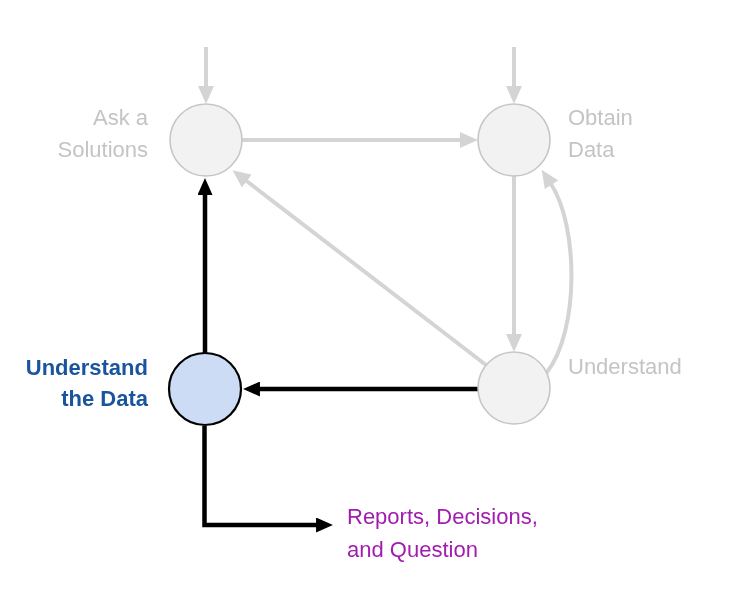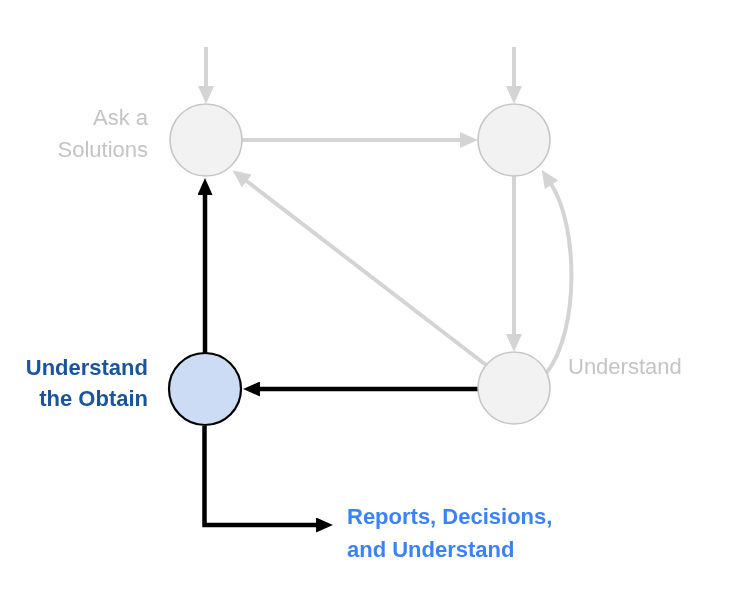--- a/index.html
+++ b/index.html
@@ -22,21 +22,21 @@
   }
   .label {
     position: absolute;
     font-size: 22px;
     line-height: 32px;
     white-space: nowrap;
   }
   .label-right { text-align: right; }
   .label-inactive { color: #c4c4c4; font-weight: 400; }
   .label-active  { color: #1a549c; font-weight: 700; }
-  .label-output  { color: #3b82f6; font-weight: 700; }
+  .label-output  { color: #a21caf; font-weight: 400; }
 
   .edge-inactive { stroke: #d4d4d4; stroke-width: 4; fill: none; }
   .edge-active   { stroke: #000000; stroke-width: 4.5; fill: none; }
   .node-inactive { stroke: #c6c6c6; stroke-width: 1.6; }
   .node-active   { stroke: #000000; stroke-width: 2.2; }
 </style>
 </head>
 <body>
 
 <div class="stage">
@@ -66,28 +66,32 @@
     <circle cx="514" cy="140" r="36" class="node-inactive" fill="#f2f2f2"></circle>
     <circle cx="514" cy="388" r="36" class="node-inactive" fill="#f2f2f2"></circle>
     <circle cx="205" cy="389" r="36" class="node-active" fill="#ccdcf5"></circle>
   </svg>
 
   <div class="label label-right label-inactive" style="left:0; width:148px; top:102px;">
     <div>Ask a</div>
     <div>Solutions</div>
   </div>
 
+  <div class="label label-inactive" style="left:568px; top:102px;">
+    <div>Obtain</div>
+    <div>Data</div>
+  </div>
 
   <div class="label label-inactive" style="left:568px; top:351px;">
     <div>Understand</div>
   </div>
 
   <div class="label label-right label-active" style="left:0; width:148px; top:352px; line-height:31px;">
     <div>Understand</div>
-    <div>the Obtain</div>
+    <div>the Data</div>
   </div>
 
   <div class="label label-output" style="left:347px; top:500px; line-height:33px;">
     <div>Reports, Decisions,</div>
-    <div>and Understand</div>
+    <div>and Question</div>
   </div>
 
 </div>
 
 </body></html>

